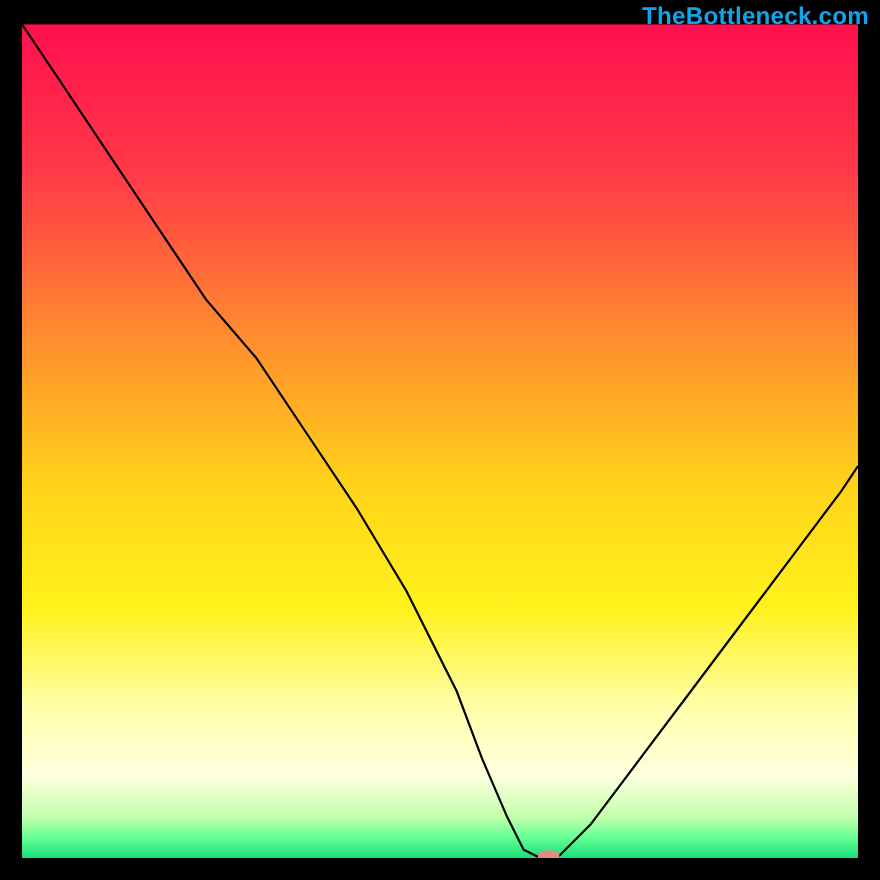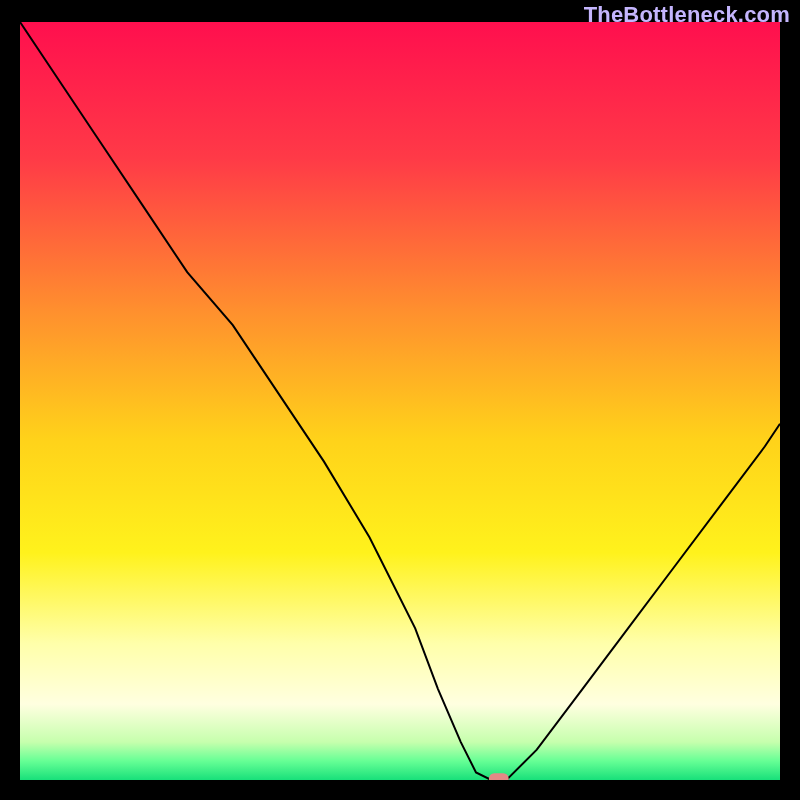--- a/index.html
+++ b/index.html
@@ -14,21 +14,21 @@
   .frame {
     position: relative;
     width: 800px;
     height: 800px;
     background: #000;
   }
   .watermark {
     position: absolute;
     top: 2px;
     right: 10px;
-    color: #c4b5fd;
+    color: #0ea5e9;
     font-size: 22px;
     font-weight: bold;
     z-index: 20;
     letter-spacing: 0.2px;
   }
   svg.plot {
     position: absolute;
     left: 20px;
     top: 22px;
     width: 760px;

